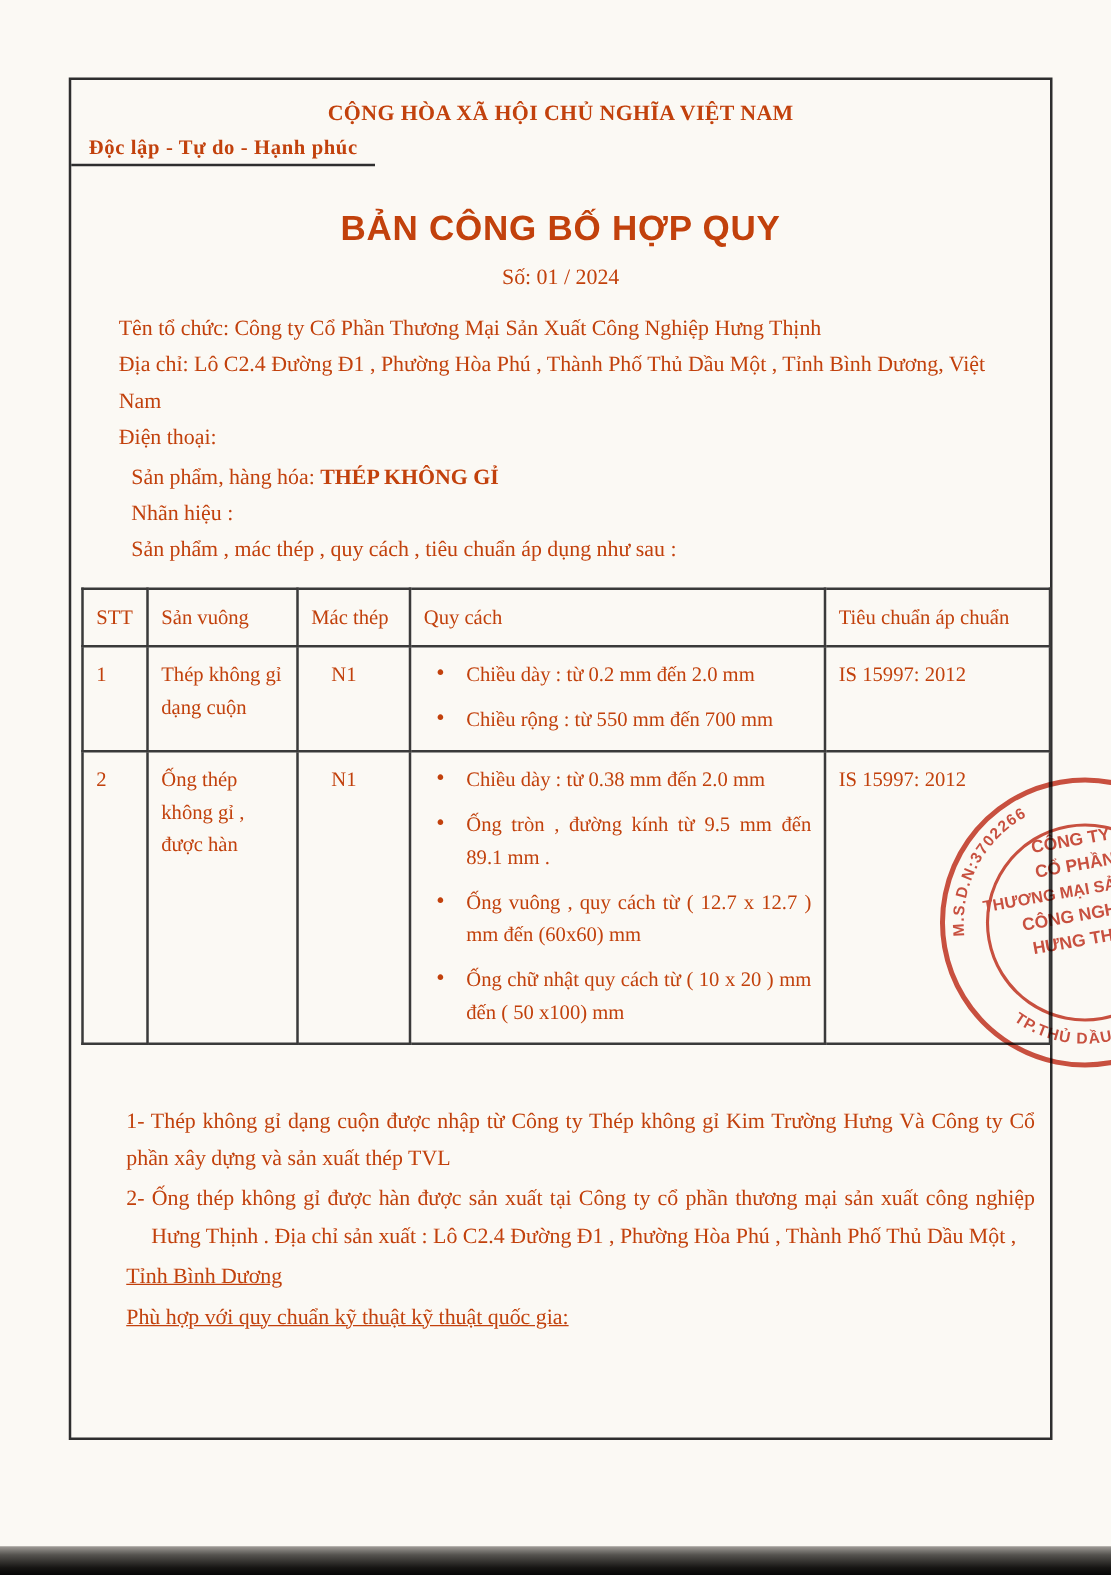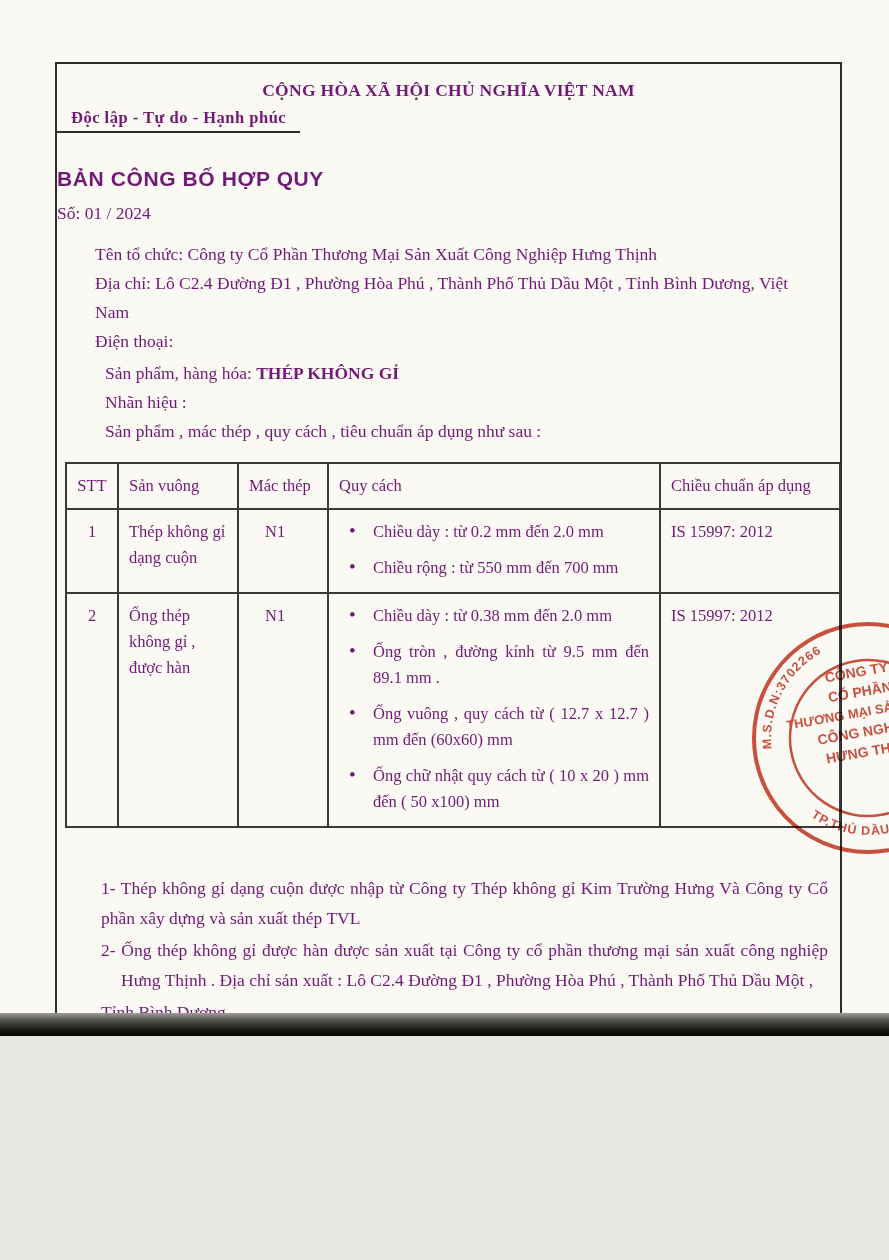--- a/index.html
+++ b/index.html
@@ -1,52 +1,52 @@
 <!DOCTYPE html>
 <html><head>
 <meta charset="utf-8">
 <style>
   html,body { margin:0; padding:0; background:#e8e6e1; }
   .page {
-    position:relative; width:889px; height:1036px; margin:0 auto;
+    position:relative; width:889px; height:1260px; margin:0 auto;
     background:#fbf9f4; overflow:hidden;
-    font-family:"Liberation Serif","DejaVu Serif",serif; color:#701a75;
+    font-family:"Liberation Serif","DejaVu Serif",serif; color:#c2410c;
   }
   .frame {
     position:absolute; left:55px; top:62px; width:787px; height:1090px;
     border:2px solid #2e2e2e; box-sizing:border-box; padding-top:16px;
     background:transparent;
   }
   .nat1 { text-align:center; font-weight:bold; font-size:17.5px; letter-spacing:.3px; }
   .motto-wrap { text-align:left; margin-top:7px; }
   .motto { display:inline-block; font-weight:bold; font-size:16.5px; padding:0 14px 3px 14px; border-bottom:2px solid #2e2e2e; letter-spacing:.5px; }
-  .title { font-family:"Liberation Sans","DejaVu Sans",sans-serif; font-weight:bold; font-size:21px; margin:34px 0 0 0; letter-spacing:.6px; }
-  .docnum { text-align:left; font-size:17.5px; margin-top:12px; }
+  .title { text-align:center; font-family:"Liberation Sans","DejaVu Sans",sans-serif; font-weight:bold; font-size:28px; margin:34px 0 0 0; letter-spacing:.6px; }
+  .docnum { text-align:center; font-size:17.5px; margin-top:12px; }
 
   .info { margin:16px 26px 0 38px; font-size:17.5px; line-height:29px; }
   .info p { margin:0; }
   .info .indent { margin-left:10px; }
   .info .gap-top { margin-top:3px; }
   .b { font-weight:bold; }
 
   table.spec { border-collapse:collapse; margin:16px 0 0 8px; width:774px; font-size:16.5px; table-layout:fixed; }
   .spec th, .spec td { border:2px solid #3a3a3a; vertical-align:top; padding:9px 10px; font-weight:normal; text-align:left; line-height:26px; }
   .spec thead th { height:24px; vertical-align:middle; }
-  .spec .c { text-align:center; }
+  .spec .c { }
   .spec td.grade { padding-left:26px; }
   .cell-product { text-align:justify; }
   .spec-item { position:relative; padding-left:34px; margin-bottom:10px; text-align:justify; }
   .spec-item:last-child { margin-bottom:2px; }
   .spec-item::before { content:"•"; position:absolute; left:10px; top:-1px; font-size:19px; }
 
   .notes { margin:46px 12px 0 44px; font-size:17.5px; line-height:29.5px; }
   .notes p { margin:0 0 3px 0; }
   .note-flat { margin-left:12px; text-align:justify; }
   .note-hang { margin-left:12px; padding-left:20px; text-indent:-20px; text-align:justify; }
-  .note-plain { margin-left:0; }
+  .note-plain { margin-left:0;text-decoration:underline; }
   .conformity { margin-left:-36px; margin-right:0; text-indent:54px; text-align:justify; }
 
   .stamp {
     position:absolute; left:746px; top:616px; width:244px; height:244px;
     transform:rotate(-10deg); opacity:.88; mix-blend-mode:multiply;
   }
   .stamp text { font-family:"Liberation Sans","DejaVu Sans",sans-serif; font-weight:bold; }
 
   .scan-bar {
     position:absolute; left:0; bottom:0; width:889px; height:23px;
@@ -84,21 +84,21 @@
           <col style="width:90px">
           <col style="width:332px">
           <col style="width:180px">
       </colgroup>
       <thead>
         <tr>
           <th class="c">STT</th>
           <th>Sản vuông</th>
           <th>Mác thép</th>
           <th>Quy cách</th>
-          <th>Chiều chuẩn áp dụng</th>
+          <th>Tiêu chuẩn áp chuẩn</th>
         </tr>
       </thead>
       <tbody>
         <tr>
           <td class="c">1</td>
           <td class="cell-product">Thép không gỉ dạng cuộn</td>
           <td class="grade">N1</td>
           <td>
             <div class="spec-item"><span>Chiều dày : từ 0.2 mm đến 2.0 mm</span></div>
             <div class="spec-item"><span>Chiều rộng : từ 550 mm đến 700 mm</span></div>

